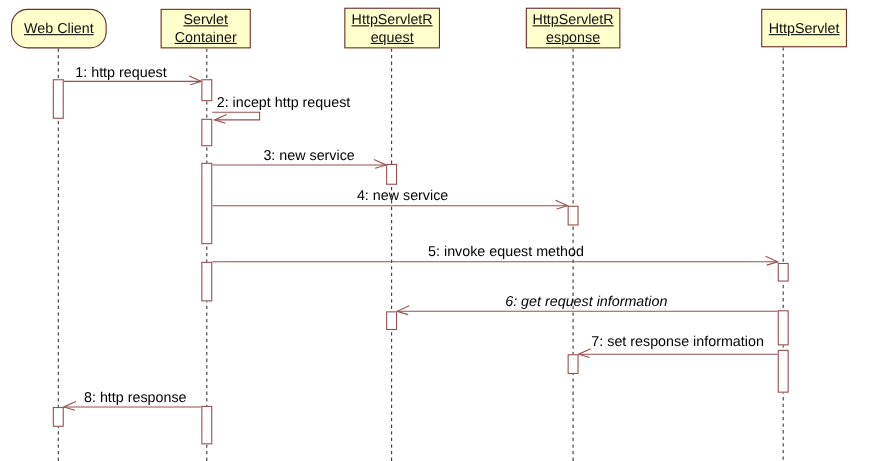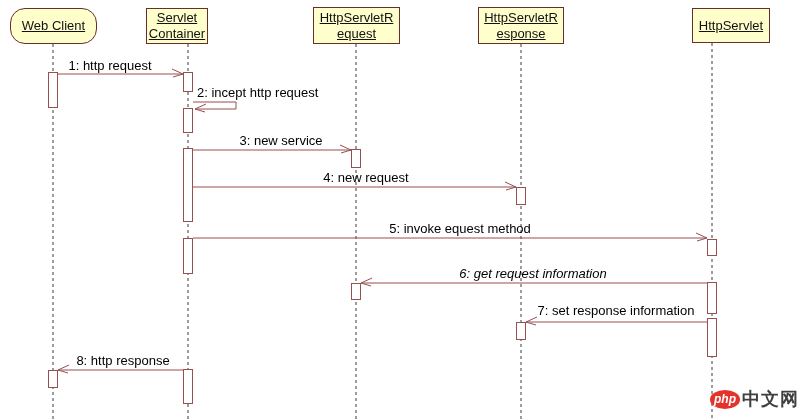--- a/index.html
+++ b/index.html
@@ -83,45 +83,39 @@
   <div class="act" style="left:351px;top:283px;width:10px;height:17px;"></div>
   <div class="act" style="left:707px;top:282px;width:10px;height:32px;"></div>
   <div class="act" style="left:707px;top:318px;width:10px;height:39px;"></div>
   <div class="act" style="left:516px;top:322px;width:10px;height:18px;"></div>
   <div class="act" style="left:183px;top:369px;width:10px;height:35px;"></div>
   <div class="act" style="left:48px;top:370px;width:10px;height:18px;"></div>
 
   <div class="actor-box" style="left:10px;top:8px;width:87px;height:36px;border-radius:15px;">
     <span>Web Client</span>
   </div>
-  <div class="actor-box" style="left:146px;top:8px;width:62px;height:36px;">
+  <div class="actor-box" style="left:146px;top:8px;width:82px;height:36px;">
     <span>Servlet</span>
     <span>Container</span>
   </div>
   <div class="actor-box" style="left:313px;top:7px;width:87px;height:37px;">
     <span>HttpServletR</span>
     <span>equest</span>
   </div>
   <div class="actor-box" style="left:478px;top:7px;width:86px;height:37px;">
     <span>HttpServletR</span>
     <span>esponse</span>
   </div>
   <div class="actor-box" style="left:692px;top:8px;width:78px;height:35px;">
     <span>HttpServlet</span>
   </div>
 
   <div class="msg-label centered" style="left:110px;top:59px;">1: http request</div>
   <div class="msg-label" style="left:197px;top:86px;">2: incept http request</div>
   <div class="msg-label centered" style="left:281px;top:134px;">3: new service</div>
-  <div class="msg-label centered" style="left:366px;top:171px;">4: new request</div>
+  <div class="msg-label centered" style="left:366px;top:171px;">4: new service</div>
   <div class="msg-label centered" style="left:460px;top:222px;">5: invoke equest method</div>
   <div class="msg-label centered" style="left:533px;top:267px;font-style:italic;">6: get request information</div>
   <div class="msg-label centered" style="left:616px;top:304px;">7: set response information</div>
   <div class="msg-label centered" style="left:123px;top:354px;">8: http response</div>
 
-  <div class="watermark">
-    <div class="wm-ellipse">
-      <span>php</span>
-    </div>
-    <div class="wm-text">中文网</div>
-  </div>
 
 </div>
 
 </body></html>

